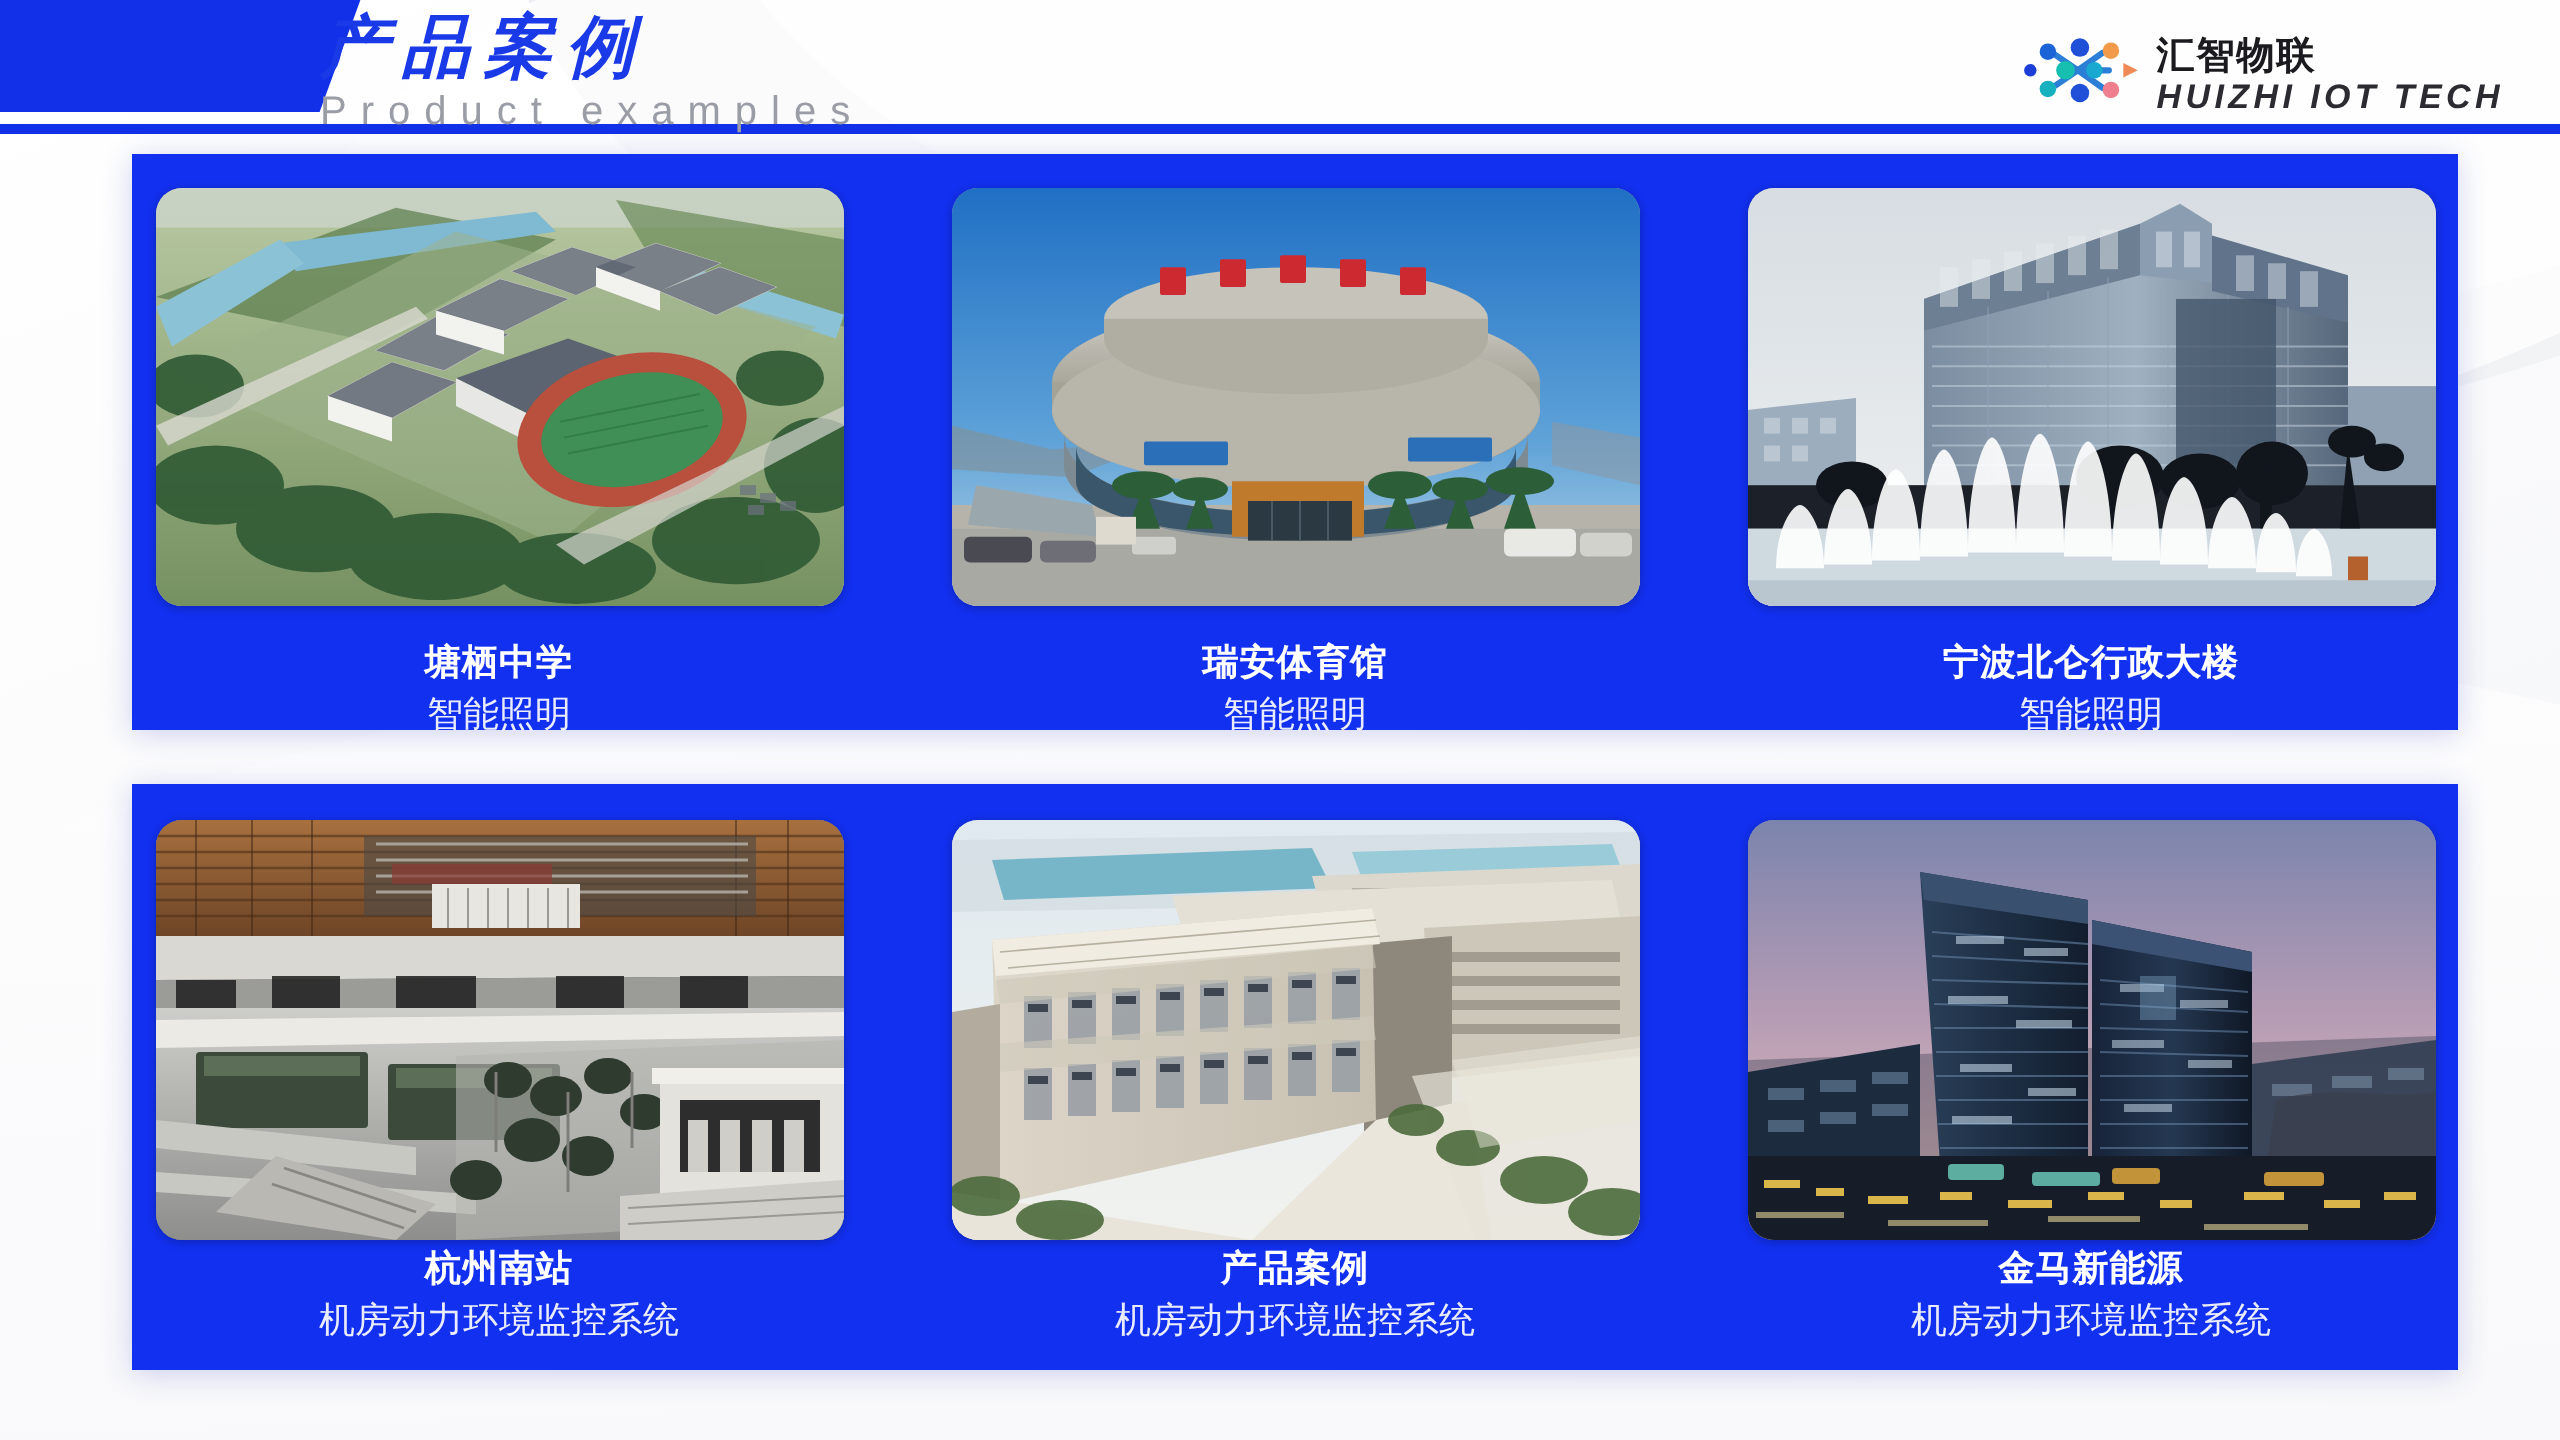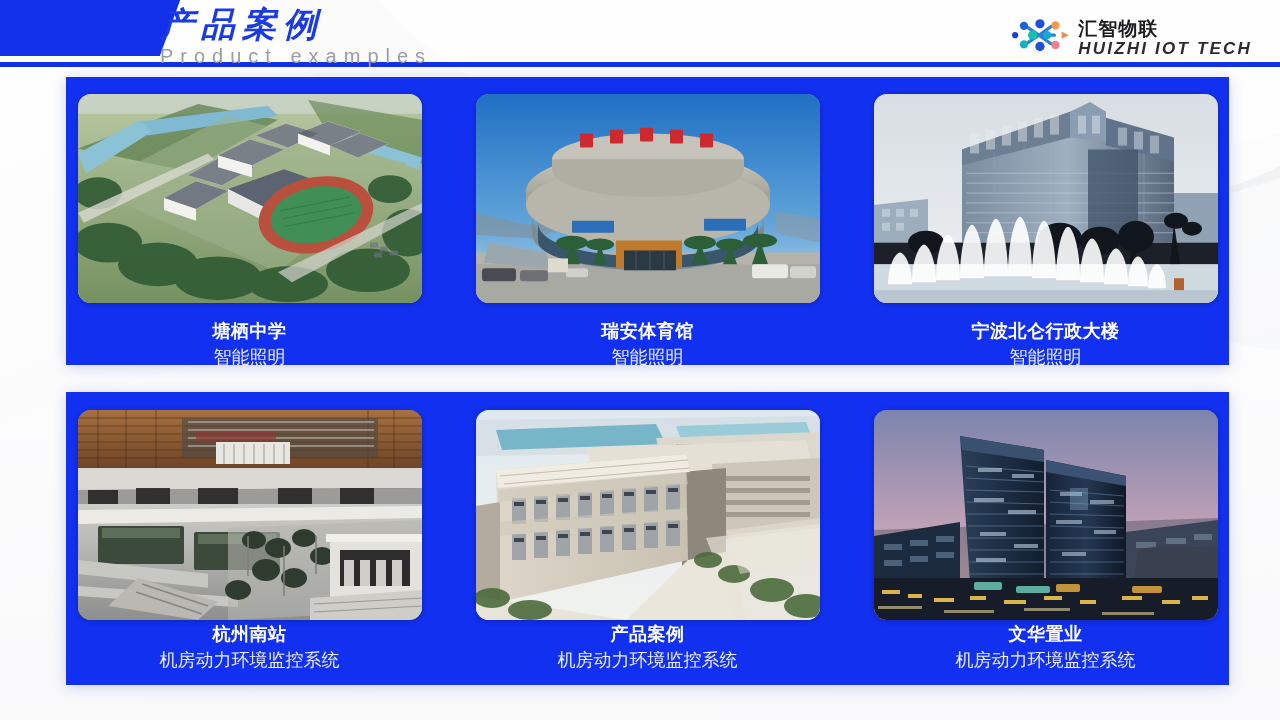--- a/index.html
+++ b/index.html
@@ -811,20 +811,20 @@
               <rect x="258" y="176" width="30" height="7" rx="2"></rect>
             </g>
             <g fill="#f6e3a0" opacity="0.55">
               <rect x="4" y="196" width="44" height="3"></rect>
                 <rect x="70" y="200" width="50" height="3"></rect>
               <rect x="150" y="198" width="46" height="3"></rect>
                 <rect x="228" y="202" width="52" height="3"></rect>
             </g>
           </svg>
         </div>
-        <div class="card-title">文华置业</div>
+        <div class="card-title">金马新能源</div>
         <div class="card-sub">机房动力环境监控系统</div>
       </div>
 
     </div>
   </div>
 
 </div>
 
 </body></html>

